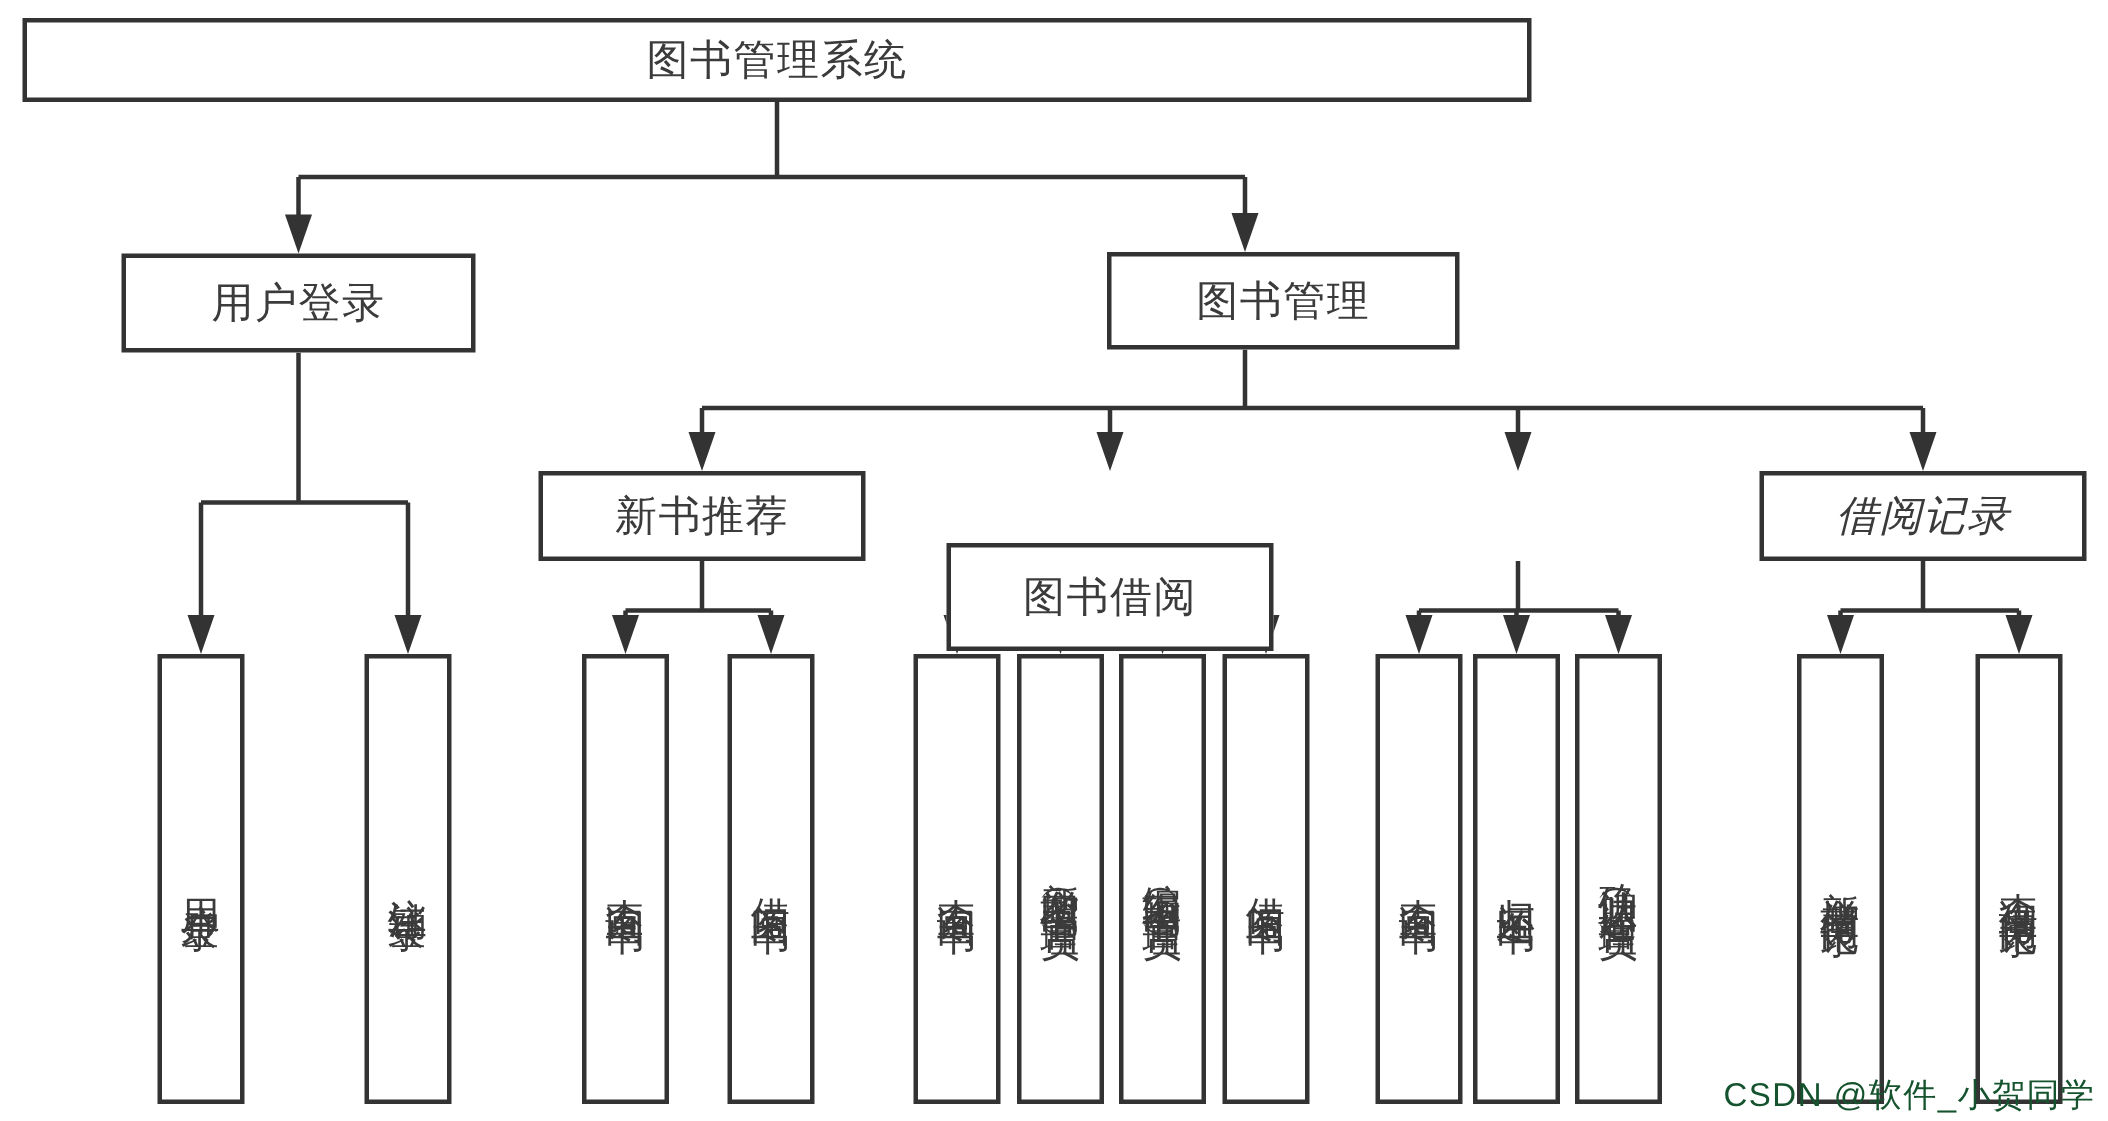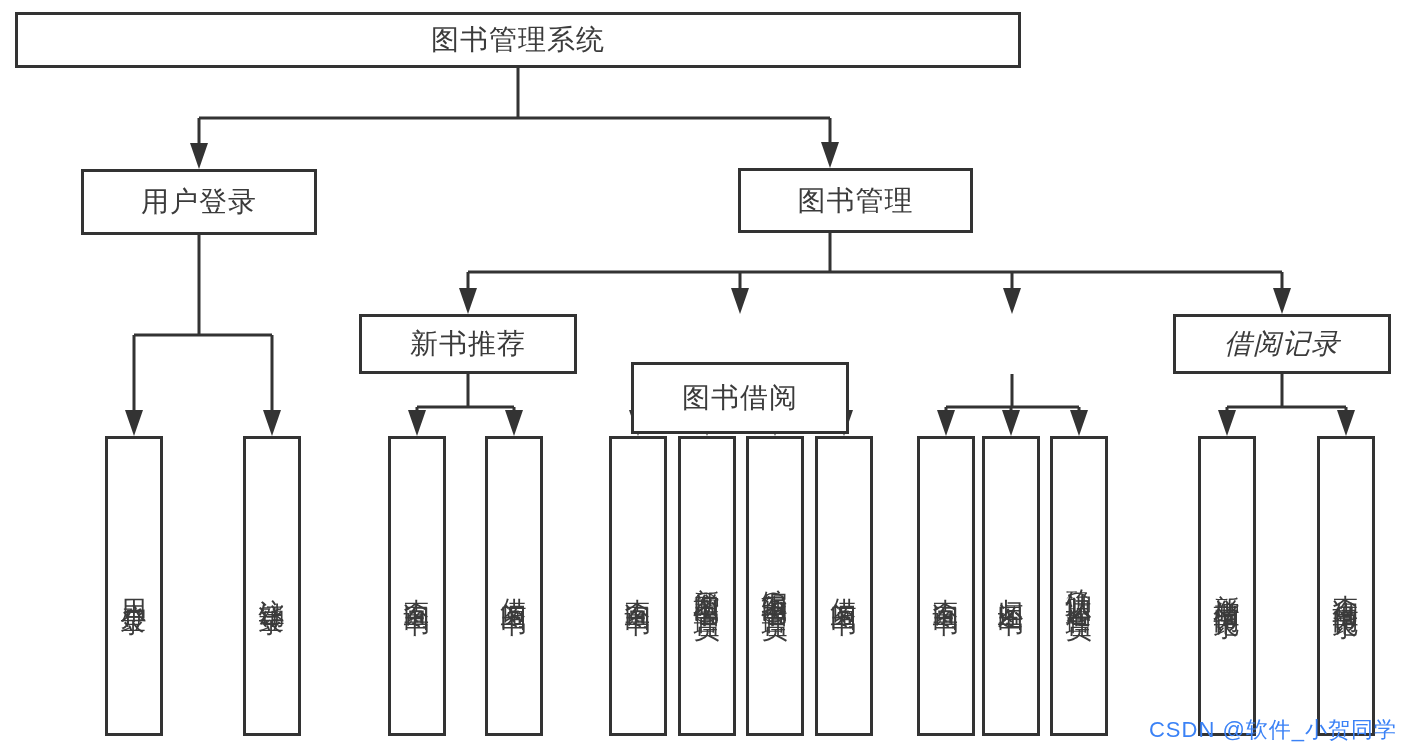--- a/index.html
+++ b/index.html
@@ -33,21 +33,21 @@
     text-orientation: mixed;
     font-size: 26px;
     letter-spacing: 4px;
     line-height: 1;
   }
   .watermark {
     position: absolute;
     right: 8px;
     bottom: 2px;
     font-size: 22px;
-    color: #3b82f6;
+    color: #14532d;
     letter-spacing: 1px;
     white-space: nowrap;
   }
 </style>
 </head>
 <body>
 
 <div class="stage">
 
   <svg class="connectors" width="1405" height="747" viewBox="0 0 1405 747">

